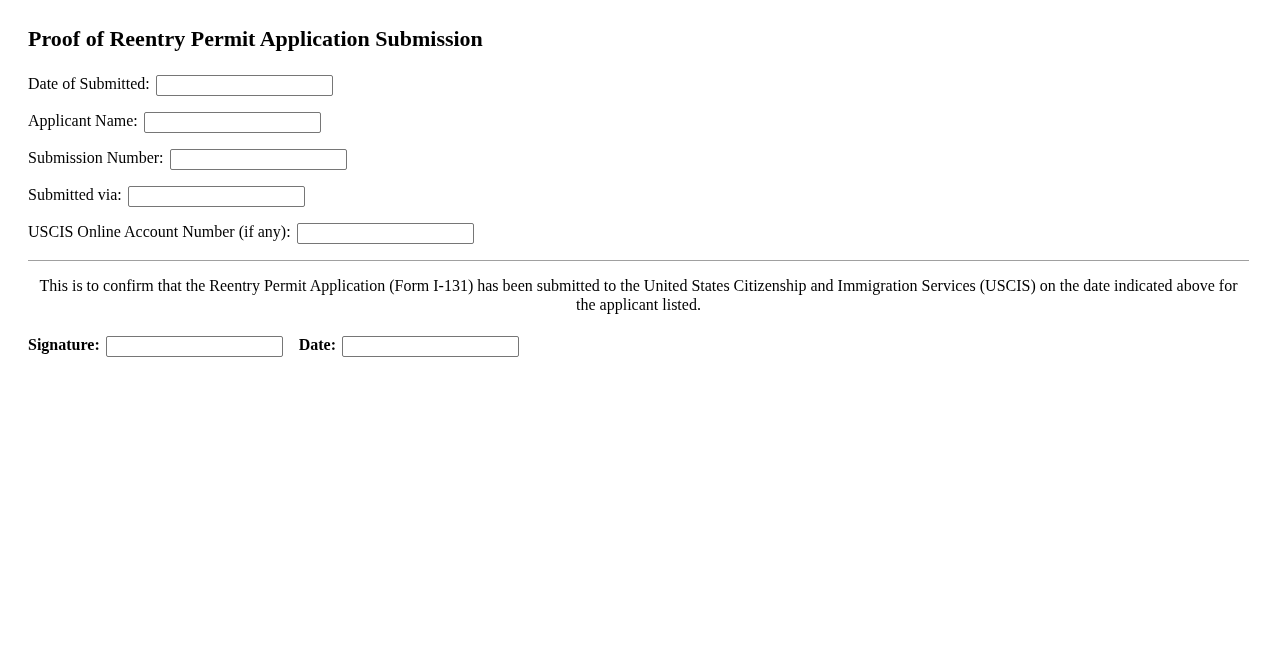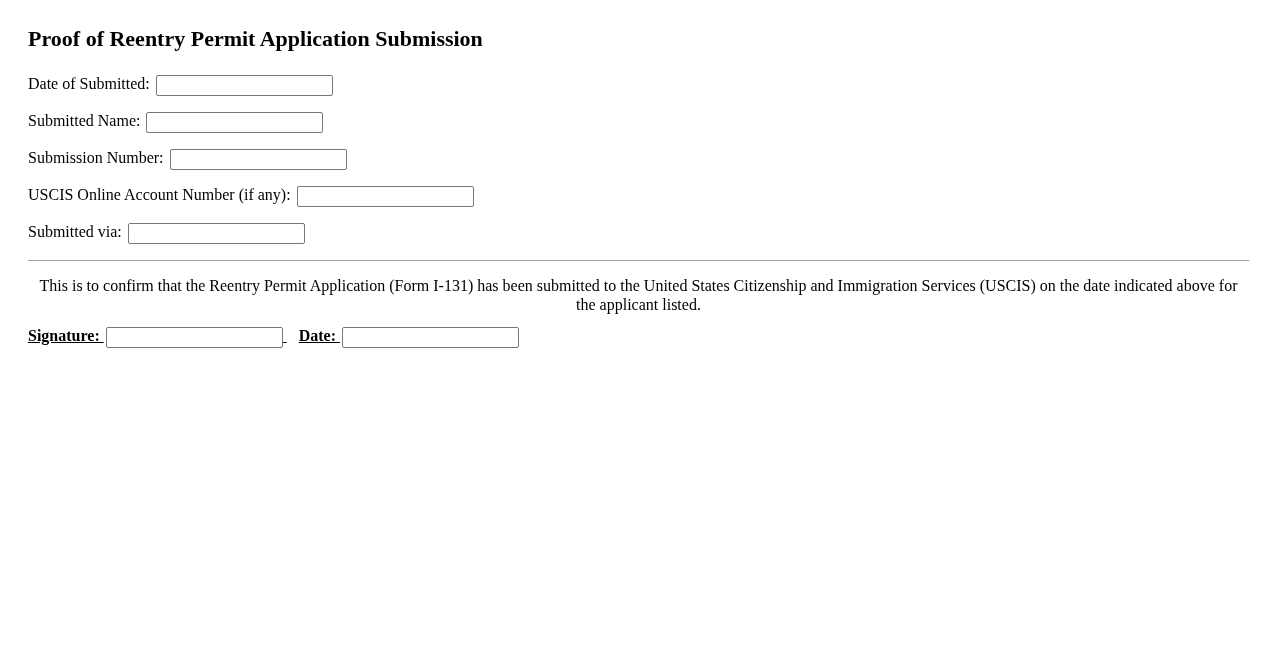--- a/index.html
+++ b/index.html
@@ -45,23 +45,22 @@
     border: none;
     border-top: 1px solid #a0a0a0;
     margin: 15px 0;
   }
   p.confirmation {
     margin: 0;
     line-height: 19px;
     text-align: center;
   }
   p.signature-row {
-    margin: 13px 0 0 0;
+    margin: 22px 0 0 0;
     white-space: nowrap;
-    text-decoration: underline;
   }
   .bold-label {
     font-weight: bold;
   }
   .date-label {
     margin-left: 12px;
   }
 </style>
 </head>
 <body>
@@ -69,36 +68,36 @@
 <div class="page">
 
   <h1 class="title">Proof of Reentry Permit Application Submission</h1>
 
   <p class="field">
     <label>Date of Submitted:</label>
     <input type="text" class="text-input" value="" style="">
   </p>
 
   <p class="field">
-    <label>Submitted Name:</label>
+    <label>Applicant Name:</label>
     <input type="text" class="text-input" value="" style="">
   </p>
 
   <p class="field">
     <label>Submission Number:</label>
     <input type="text" class="text-input" value="" style="">
   </p>
 
   <p class="field">
-    <label>USCIS Online Account Number (if any):</label>
+    <label>Submitted via:</label>
     <input type="text" class="text-input" value="" style="">
   </p>
 
   <p class="field">
-    <label>Submitted via:</label>
+    <label>USCIS Online Account Number (if any):</label>
     <input type="text" class="text-input" value="" style="">
   </p>
 
   <hr class="divider">
 
   <p class="confirmation">This is to confirm that the Reentry Permit Application (Form I-131) has been submitted to the United States Citizenship and Immigration Services (USCIS) on the date indicated above for the applicant listed.</p>
 
   <p class="signature-row">
     <span class="bold-label">Signature:</span>
     <input type="text" class="text-input" value="" style="">

